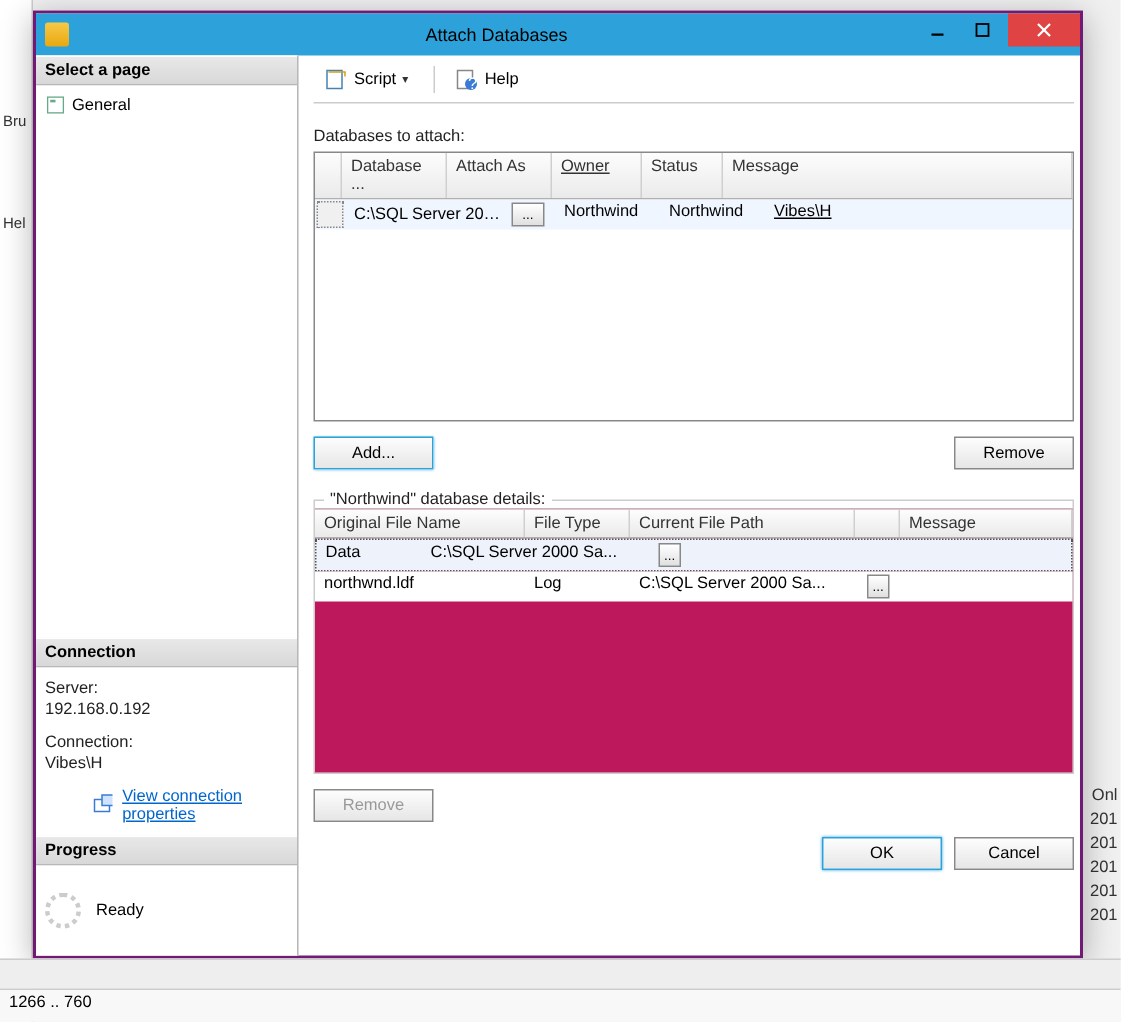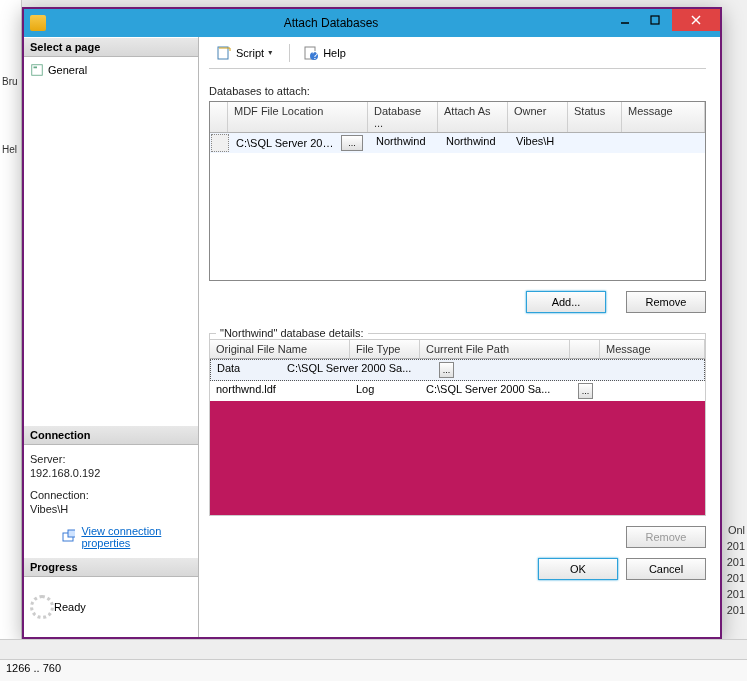--- a/index.html
+++ b/index.html
@@ -30,58 +30,58 @@
 .section-body.flex1 { flex: 1; }
 .page-item { display: flex; align-items: center; gap: 4px; padding: 2px 0; }
 .page-icon { width: 14px; height: 14px; }
 
 .conn-body { background: #fff; padding: 8px 6px; }
 .conn-body .lbl { color: #222; margin-bottom: 2px; }
 .conn-body .val { color: #222; margin-bottom: 10px; }
 .conn-link { display: flex; align-items: center; gap: 6px; margin-top: 6px; padding-left: 32px; }
 .conn-link a { color: #0066cc; text-decoration: underline; cursor: pointer; }
 
-.progress-body { background: #fff; padding: 8px 6px; display: flex; align-items: center; height: 60px; }
+.progress-body { background: #fff; padding: 8px 6px; display: flex; align-items: center; gap: 10px; height: 60px; }
 .spinner { width: 24px; height: 24px; border: 3px dotted #ccc; border-radius: 50%; }
 
-.right-pane { flex: 1; display: flex; flex-direction: column; padding: 4px 14px 10px 10px; }
+.right-pane { flex: 1; display: flex; flex-direction: column; padding: 4px 4px 10px 10px; }
 
 .toolbar { height: 28px; display: flex; align-items: center; gap: 2px; border-bottom: 1px solid #ccc; padding-bottom: 4px; }
 .tool-btn { display: flex; align-items: center; gap: 4px; padding: 2px 6px; cursor: pointer; border: 1px solid transparent; }
 .tool-icon { width: 16px; height: 16px; }
 .drop-arrow { width: 8px; font-size: 8px; color: #333; }
 .tool-sep { width: 1px; height: 18px; background: #ccc; margin: 0 4px; }
 
 .fieldset-label { margin-top: 16px; margin-bottom: 4px; color: #222; }
 .grid { border: 1px solid #888; background: #fff; height: 180px; overflow: hidden; }
 .grid-head { display: flex; background: linear-gradient(#fdfdfd,#eaeaea); border-bottom: 1px solid #b0b0b0; }
 .grid-head .cell { border-right: 1px solid #cfcfcf; padding: 3px 6px; color: #333; font-weight: normal; }
 .grid-row { display: flex; background: #f0f6ff; }
 .grid-row .cell { padding: 2px 6px; border-right: 1px solid transparent; white-space: nowrap; overflow: hidden; text-overflow: ellipsis; }
 .rowlead { width: 16px; border: 1px dotted #888; background: #f0f0f0; margin: 1px; }
 .browse-btn { width: 22px; height: 16px; border: 1px solid #888; background: linear-gradient(#fff,#e0e0e0); display: inline-flex; align-items: center; justify-content: center; font-size: 9px; cursor: pointer; margin-left: 2px; }
 
-.btn-row { display: flex; justify-content: flex-end; gap: 20px; margin-top: 10px; }
+.btn-row { display: flex; justify-content: space-between; gap: 20px; margin-top: 10px; }
 .btn { min-width: 80px; height: 22px; border: 1px solid #888; background: linear-gradient(#fdfdfd,#e6e6e6); padding: 2px 14px; cursor: pointer; text-align: center; }
 .btn.primary { border: 1px solid #2da2da; box-shadow: 0 0 2px #2da2da; }
 .btn[disabled] { color: #999; cursor: default; }
 
 .details-fieldset { border: 1px solid #ccc; margin-top: 14px; padding: 0; }
 .details-legend { padding: 0 4px; margin-left: 6px; color: #222; }
 .grid2 { background: #be185d; height: 176px; border-top: 1px solid #ccc; margin-top: 0; }
 .grid2 .grid-row.sel { border: 1px dotted #555; background: #eef3fb; }
 .grid2 .grid-row { background: #fff; }
 
 .footer { display: flex; justify-content: flex-end; gap: 8px; padding: 10px 0 0 0; }
 
 .c-lead { width: 18px; flex: 0 0 18px; }
 .c-mdf { width: 140px; }
 .c-db { width: 70px; }
 .c-as { width: 70px; }
-.c-own { width: 60px; }
+.c-own { width: 60px; text-decoration: underline; }
 .c-st { width: 54px; }
 .c-msg { flex: 1; }
 
 .d-name { width: 140px; }
 .d-type { width: 70px; }
 .d-path { width: 150px; }
 .d-btn { width: 30px; }
 .d-msg { flex: 1; }
 .browse-cell { display: flex; align-items: center; }
 
@@ -185,21 +185,20 @@
               <text x="9" y="14" font-size="7" fill="#fff">?</text>
             </svg>
           <span>Help</span>
         </div>
       </div>
 
       <div class="fieldset-label">Databases to attach:</div>
       <div class="grid">
         <div class="grid-head">
           <div class="cell c-lead"></div>
-          <div class="cell c-mdf">MDF File Location</div>
           <div class="cell c-db">Database ...</div>
           <div class="cell c-as">Attach As</div>
           <div class="cell c-own">Owner</div>
           <div class="cell c-st">Status</div>
           <div class="cell c-msg">Message</div>
         </div>
         <div class="grid-row">
           <div class="rowlead c-lead"></div>
           <div class="cell c-mdf" style="display:flex;align-items:center;">
             <span style="flex:1;overflow:hidden;text-overflow:ellipsis;">C:\SQL Server 2000...</span>

